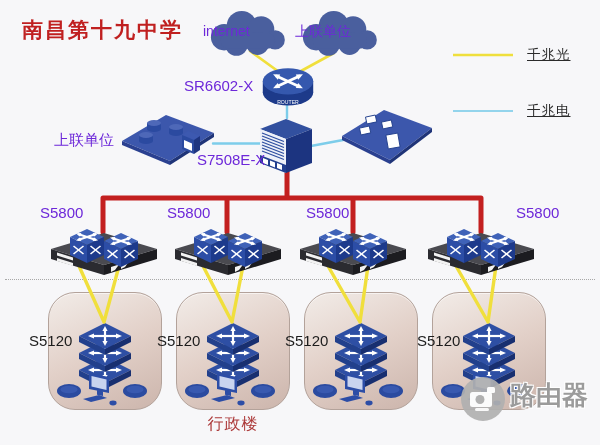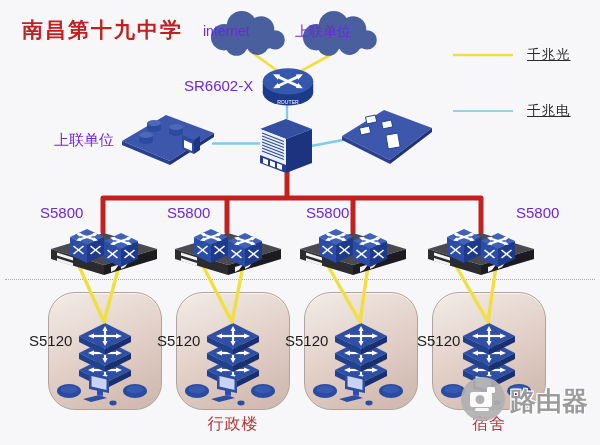--- a/index.html
+++ b/index.html
@@ -26,21 +26,21 @@
     background:linear-gradient(155deg,#f2ece8 0%,#e2d0c8 50%,#ccb5ac 100%);
     border:1.5px solid #b3a29a;
     box-shadow:inset 0 1px 0 rgba(255,255,255,.6);
   }
   .card .inner{position:absolute;z-index:3;}
   .s5120-lbl{position:absolute;left:-20px;top:39px;font-size:15px;color:#1c1c1c;z-index:4;white-space:nowrap;}
   .bname{position:absolute;left:0;top:121px;width:112px;text-align:center;
     font-size:16px;color:#ac3a3a;z-index:4;letter-spacing:1px;white-space:nowrap;}
   .watermark{left:458px;top:374px;width:142px;height:68px;z-index:6;}
   .wm-brand{position:absolute;left:52px;top:4px;font-size:26px;font-weight:bold;color:#9b9b9b;
-    text-shadow:-1px -1px 0 #fff,1px -1px 0 #fff,-1px 1px 0 #fff,1px 1px 0 #fff;white-space:nowrap;margin-top:6px;}
+    text-shadow:-1px -1px 0 #fff,1px -1px 0 #fff,-1px 1px 0 #fff,1px 1px 0 #fff;white-space:nowrap;}
   .wm-sub{position:absolute;left:28px;top:36px;font-size:15px;font-weight:bold;color:#9b9b9b;
     text-shadow:-1px -1px 0 #fff,1px -1px 0 #fff,-1px 1px 0 #fff,1px 1px 0 #fff;white-space:nowrap;}
 </style>
 </head>
 <body>
 
 <div class="canvas">
 
   <svg width="0" height="0" style="position:absolute" aria-hidden="true">
     <defs>
@@ -177,20 +177,21 @@
         <line x1="5" y1="30" x2="27" y2="38.5"></line>
       <line x1="5" y1="33" x2="27" y2="41.5"></line>
         <line x1="5" y1="36" x2="27" y2="44.5"></line>
       <line x1="5" y1="39" x2="27" y2="47.5"></line>
     </g>
     <polygon points="3,43 29,53 29,61 3,51" fill="#223f8f"></polygon>
     <polygon points="6,46 11,48 11,53 6,51" fill="#fff"></polygon>
     <polygon points="13,48.5 18,50.5 18,55.5 13,53.5" fill="#fff"></polygon>
     <polygon points="20,51 25,53 25,58 20,56" fill="#fff"></polygon>
   </svg>
+  <div class="abs lbl" style="left:197px;top:151px">S7508E-X</div>
 
   <svg class="abs icon" style="left:120px;top:107px" width="96" height="58" viewBox="0 0 96 58">
     <polygon points="2,34 46,8 94,26 50,54" fill="#3c57ac"></polygon>
     <polygon points="2,34 2,38 50,58 50,54" fill="#2a4090"></polygon>
     <polygon points="94,26 94,30 50,58 50,54" fill="#1f3478"></polygon>
     <g>
       <rect x="27" y="16" width="14" height="6" fill="#2b4aa0"></rect>
         <ellipse cx="34" cy="22" rx="7" ry="3" fill="#2b4aa0"></ellipse>
         <ellipse cx="34" cy="16" rx="7" ry="3" fill="#4e68b8"></ellipse>
       <rect x="49" y="20" width="14" height="6" fill="#2b4aa0"></rect>
@@ -303,21 +304,20 @@
     </svg>
     <svg class="inner" style="left:30px;top:76px" width="44" height="40">
         <use href="#sym-pc"></use>
       </svg>
     <svg class="inner" style="left:7px;top:90px" width="26" height="16">
         <use href="#sym-dot"></use>
       </svg>
     <svg class="inner" style="left:73px;top:90px" width="26" height="16">
         <use href="#sym-dot"></use>
       </svg>
-    <div class="bname">宿舍</div>
   </div>
 
   <div class="abs watermark">
     <svg style="position:absolute;left:2px;top:2px" width="46" height="46" viewBox="0 0 46 46">
       <circle cx="23" cy="23" r="22" fill="#b0b0b0" opacity="0.92"></circle>
       <rect x="10" y="16" width="22" height="15" rx="2.5" fill="#fff" opacity="0.95"></rect>
       <circle cx="20" cy="23.5" r="4.5" fill="#b0b0b0"></circle>
       <rect x="27" y="11" width="8" height="6" rx="1.5" fill="#fff" opacity="0.95"></rect>
       <rect x="15" y="32" width="14" height="3" rx="1.5" fill="#fff" opacity="0.9"></rect>
     </svg>

